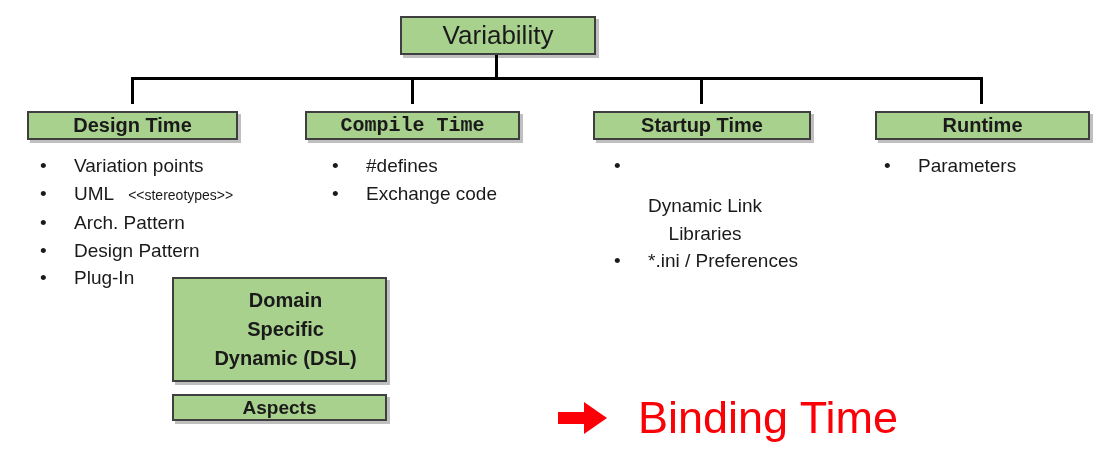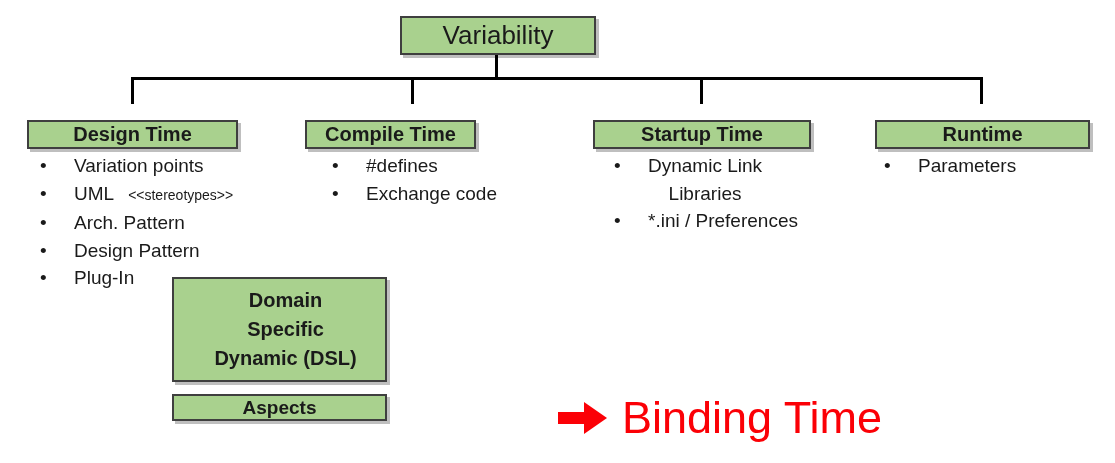--- a/index.html
+++ b/index.html
@@ -17,40 +17,40 @@
     box-sizing: border-box;
     background: #a9d18e;
     border: 2px solid #3f3f3f;
     box-shadow: 3px 3px 0 rgba(0,0,0,0.25);
     display: flex;
     align-items: center;
     justify-content: center;
     text-align: center;
   }
   .root-box { left: 400px; top: 16px; width: 196px; height: 39px; font-size: 26px; font-weight: 400; }
-  .hdr { height: 29px; top: 120px; font-size: 20px; font-weight: 700; }
+  .hdr { height: 29px; top: 111px; font-size: 20px; font-weight: 700; }
   .hdr-design  { left: 27px;  width: 211px; }
-  .hdr-compile { left: 305px; width: 171px; }
+  .hdr-compile { left: 305px; width: 215px; font-family: Liberation Mono, monospace; }
   .hdr-startup { left: 593px; width: 218px; }
   .hdr-runtime { left: 875px; width: 215px; }
   .line { position: absolute; background: #000000; }
   .blist { position: absolute; font-size: 19px; line-height: 27.5px; }
   .bitem { display: flex; align-items: flex-start; }
   .bullet { width: 34px; flex: 0 0 34px; }
   .small { font-size: 14px; margin-left: 14px; }
   .dsl-box {
     left: 172px; top: 277px; width: 215px; height: 105px;
     font-size: 20px; font-weight: 700; line-height: 29px;
     flex-direction: column;
     padding-left: 12px;
   }
   .aspects-box { left: 172px; top: 394px; width: 215px; height: 27px; font-size: 19px; font-weight: 700; }
   .annotation {
     position: absolute; left: 558px; top: 392px;
-    display: flex; align-items: center; gap: 14px;
+    display: flex; align-items: center; gap: 30px;
     color: #fb0006; font-size: 45px; font-weight: 400; white-space: nowrap;
   }
   .arrow-icon { width: 50px; height: 40px; display: block; }
 </style>
 </head>
 <body>
 
 <div class="canvas">
 
   <div class="gbox root-box">
@@ -108,21 +108,21 @@
     <div class="bitem">
       <span class="bullet">•</span>
       <span>Exchange code</span>
     </div>
   </div>
 
   <div class="blist" style="left:614px; top:152px; width:240px;">
     <div class="bitem">
       <span class="bullet">•</span>
       <span>
-        <span style="display:block;">Dynamic Link</span>
+        <span style="display:block;margin-top:40px;">Dynamic Link</span>
         <span style="display:block;text-align:center;">Libraries</span>
       </span>
     </div>
     <div class="bitem">
       <span class="bullet">•</span>
       <span>*.ini / Preferences</span>
     </div>
   </div>
 
   <div class="blist" style="left:884px; top:152px; width:220px;">

